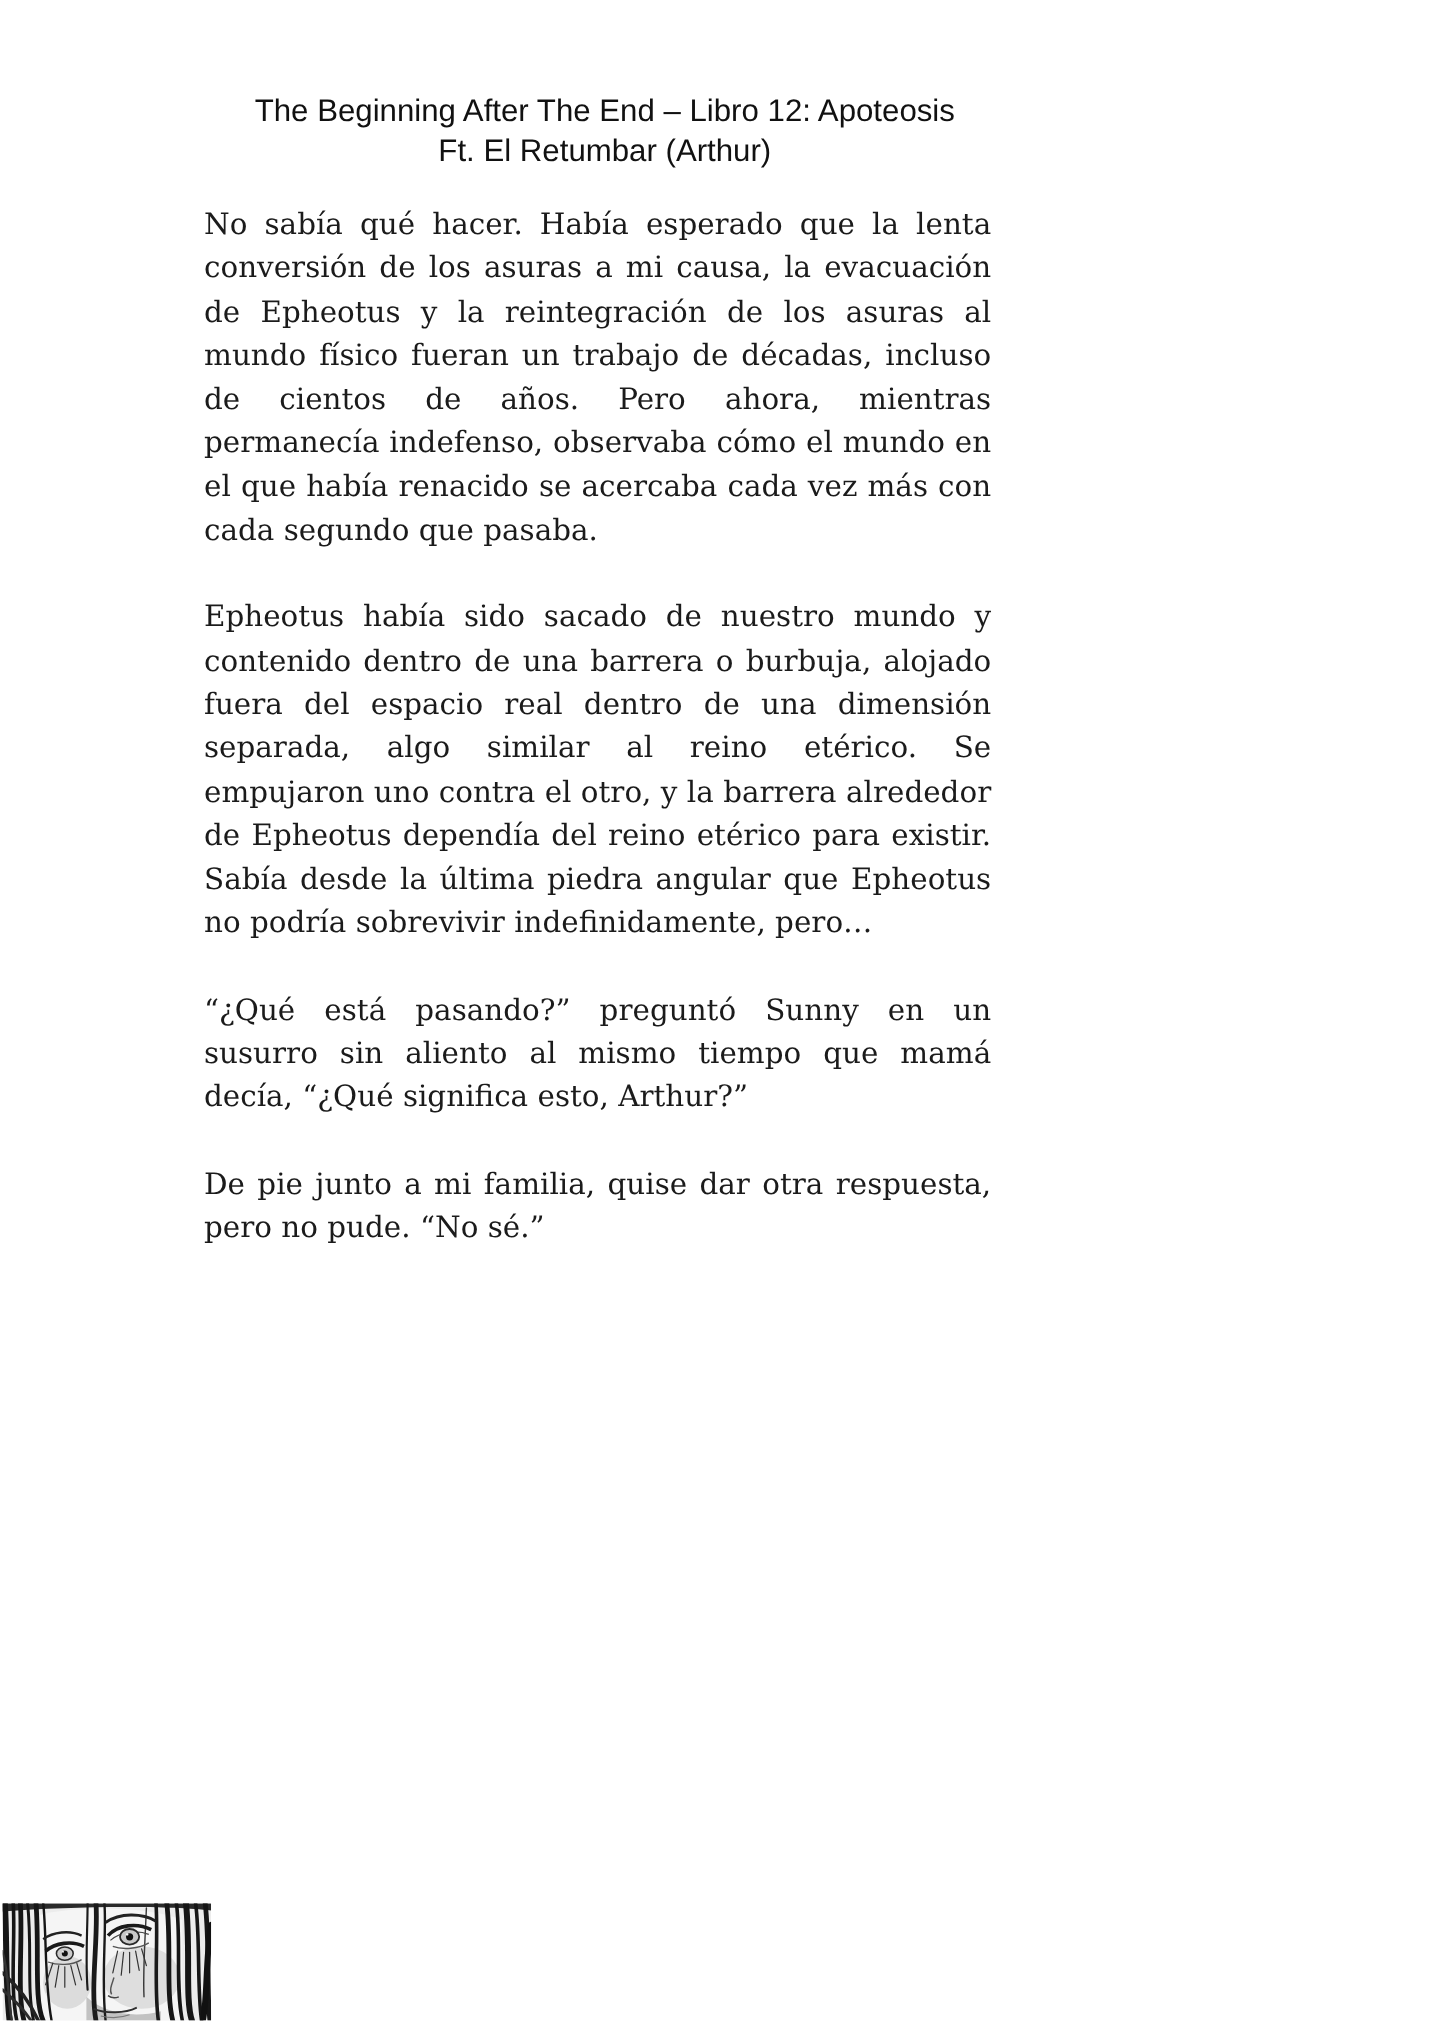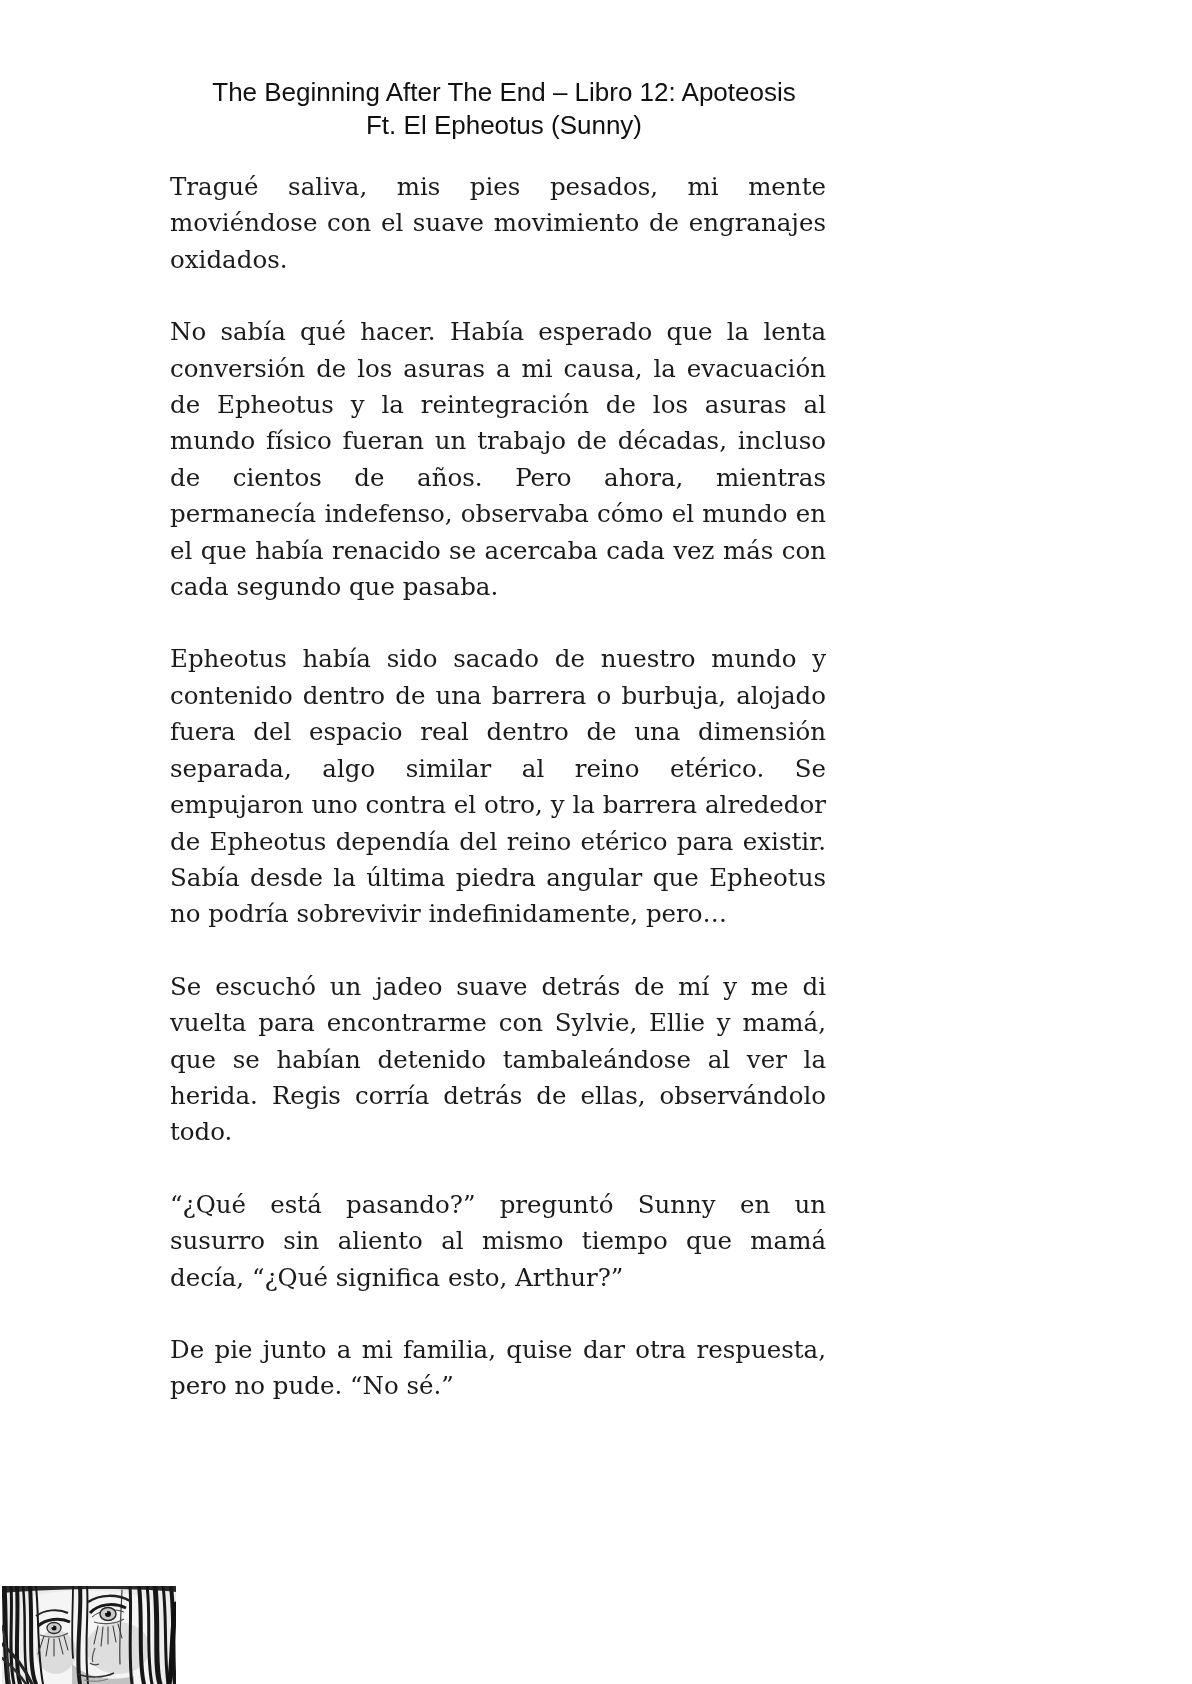--- a/index.html
+++ b/index.html
@@ -49,28 +49,26 @@
     height: 100%;
   }
 </style>
 </head>
 <body>
 
 <main class="page">
 
   <header class="title-block">
     <div>The Beginning After The End – Libro 12: Apoteosis</div>
-    <div>Ft. El Epheotus (Sunny)</div>
+    <div>Ft. El Retumbar (Arthur)</div>
   </header>
 
   <section class="body-text">
-    <p>Tragué saliva, mis pies pesados, mi mente moviéndose con el suave movimiento de engranajes oxidados.</p>
     <p>No sabía qué hacer. Había esperado que la lenta conversión de los asuras a mi causa, la evacuación de Epheotus y la reintegración de los asuras al mundo físico fueran un trabajo de décadas, incluso de cientos de años. Pero ahora, mientras permanecía indefenso, observaba cómo el mundo en el que había renacido se acercaba cada vez más con cada segundo que pasaba.</p>
     <p>Epheotus había sido sacado de nuestro mundo y contenido dentro de una barrera o burbuja, alojado fuera del espacio real dentro de una dimensión separada, algo similar al reino etérico. Se empujaron uno contra el otro, y la barrera alrededor de Epheotus dependía del reino etérico para existir. Sabía desde la última piedra angular que Epheotus no podría sobrevivir indefinidamente, pero…</p>
-    <p>Se escuchó un jadeo suave detrás de mí y me di vuelta para encontrarme con Sylvie, Ellie y mamá, que se habían detenido tambaleándose al ver la herida. Regis corría detrás de ellas, observándolo todo.</p>
     <p>“¿Qué está pasando?” preguntó Sunny en un susurro sin aliento al mismo tiempo que mamá decía, “¿Qué significa esto, Arthur?”</p>
     <p>De pie junto a mi familia, quise dar otra respuesta, pero no pude. “No sé.”</p>
   </section>
 
   <figure class="footer-art">
     <svg viewBox="0 0 174 98" preserveAspectRatio="none">
 
       <rect x="0" y="0" width="174" height="98" fill="#ececec"></rect>
 
       <path d="M30,10 C60,2 120,2 150,14 L150,98 L30,98 Z" fill="#f5f5f5"></path>

